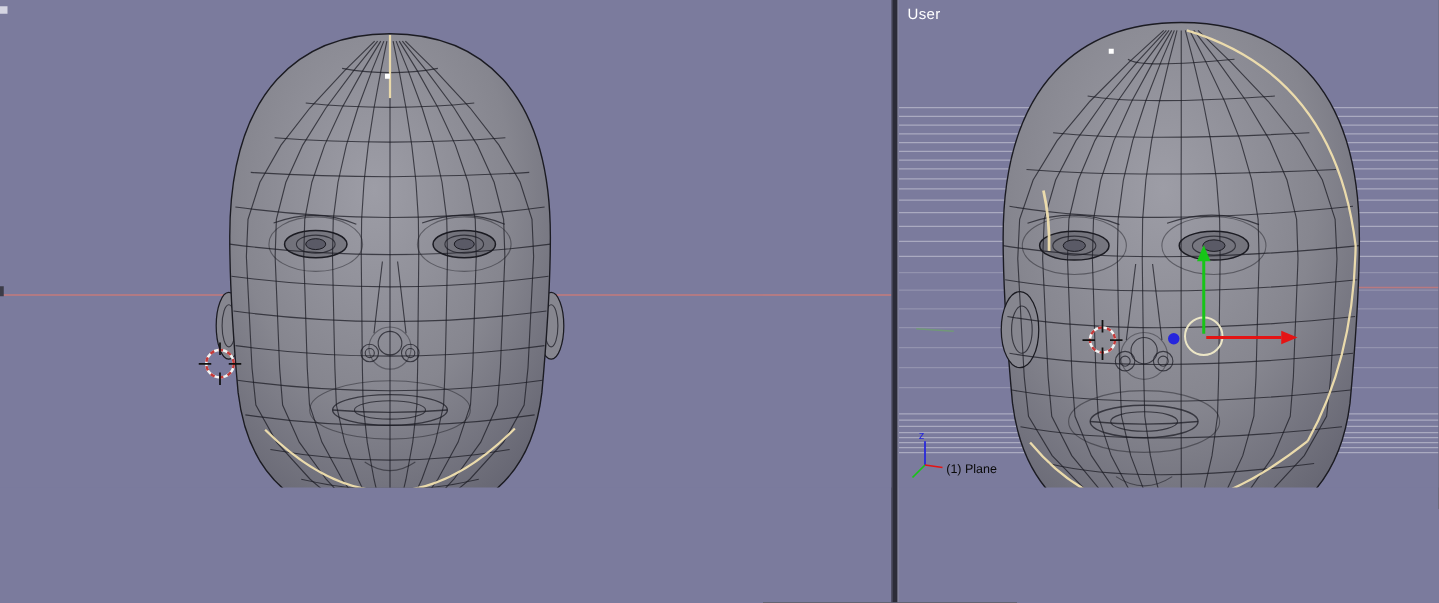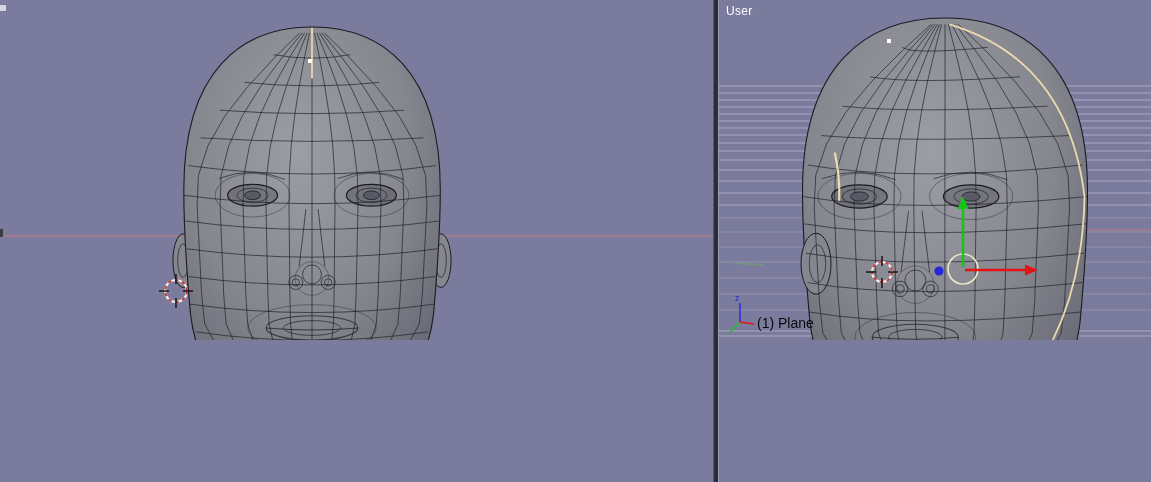--- a/index.html
+++ b/index.html
@@ -2,36 +2,36 @@
 <html><head>
 <meta charset="utf-8">
 <style>
   html,body{margin:0;padding:0;background:#555;}
   .stage{
     position:relative;width:1151px;height:482px;overflow:hidden;display:flex;
     background:var(--bg,#7b7b9d);
     font-family:"Liberation Sans",sans-serif;
     user-select:none;
   }
-  .viewport{position:relative;height:340px;overflow:hidden;background:var(--bg,#7b7b9d);}
+  .viewport{position:relative;height:390px;overflow:hidden;background:var(--bg,#7b7b9d);}
   .vp-left{width:713px;}
   .vp-right{width:432px;}
   .divider{
     width:6px;height:482px;box-sizing:border-box;
     background:var(--divider-dark,#2c2c38);
     border-left:1px solid #56566c;
     border-right:1px solid var(--divider-light,#9c9cb8);
   }
   .viewport svg{display:block;position:absolute;top:0;left:0;}
   .vp-label{
     position:absolute;top:4px;left:7px;font-size:12px;line-height:14px;
     color:var(--label,#fff);letter-spacing:.3px;
   }
   .status{
-    position:absolute;bottom:9px;left:38px;font-size:14px;
+    position:absolute;bottom:9px;left:38px;font-size:10px;
     color:var(--status,#000);
   }
   .axis-widget{position:absolute;bottom:2px;left:5px;width:34px;height:48px;}
   .axis-widget svg{position:static;}
 </style>
 </head>
 <body>
 
 <div class="stage" style="--bg: #7b7b9d; --divider-dark: #2c2c38; --divider-light: #9c9cb8; --label: #ffffff; --status: #0a0a0a;">
 

